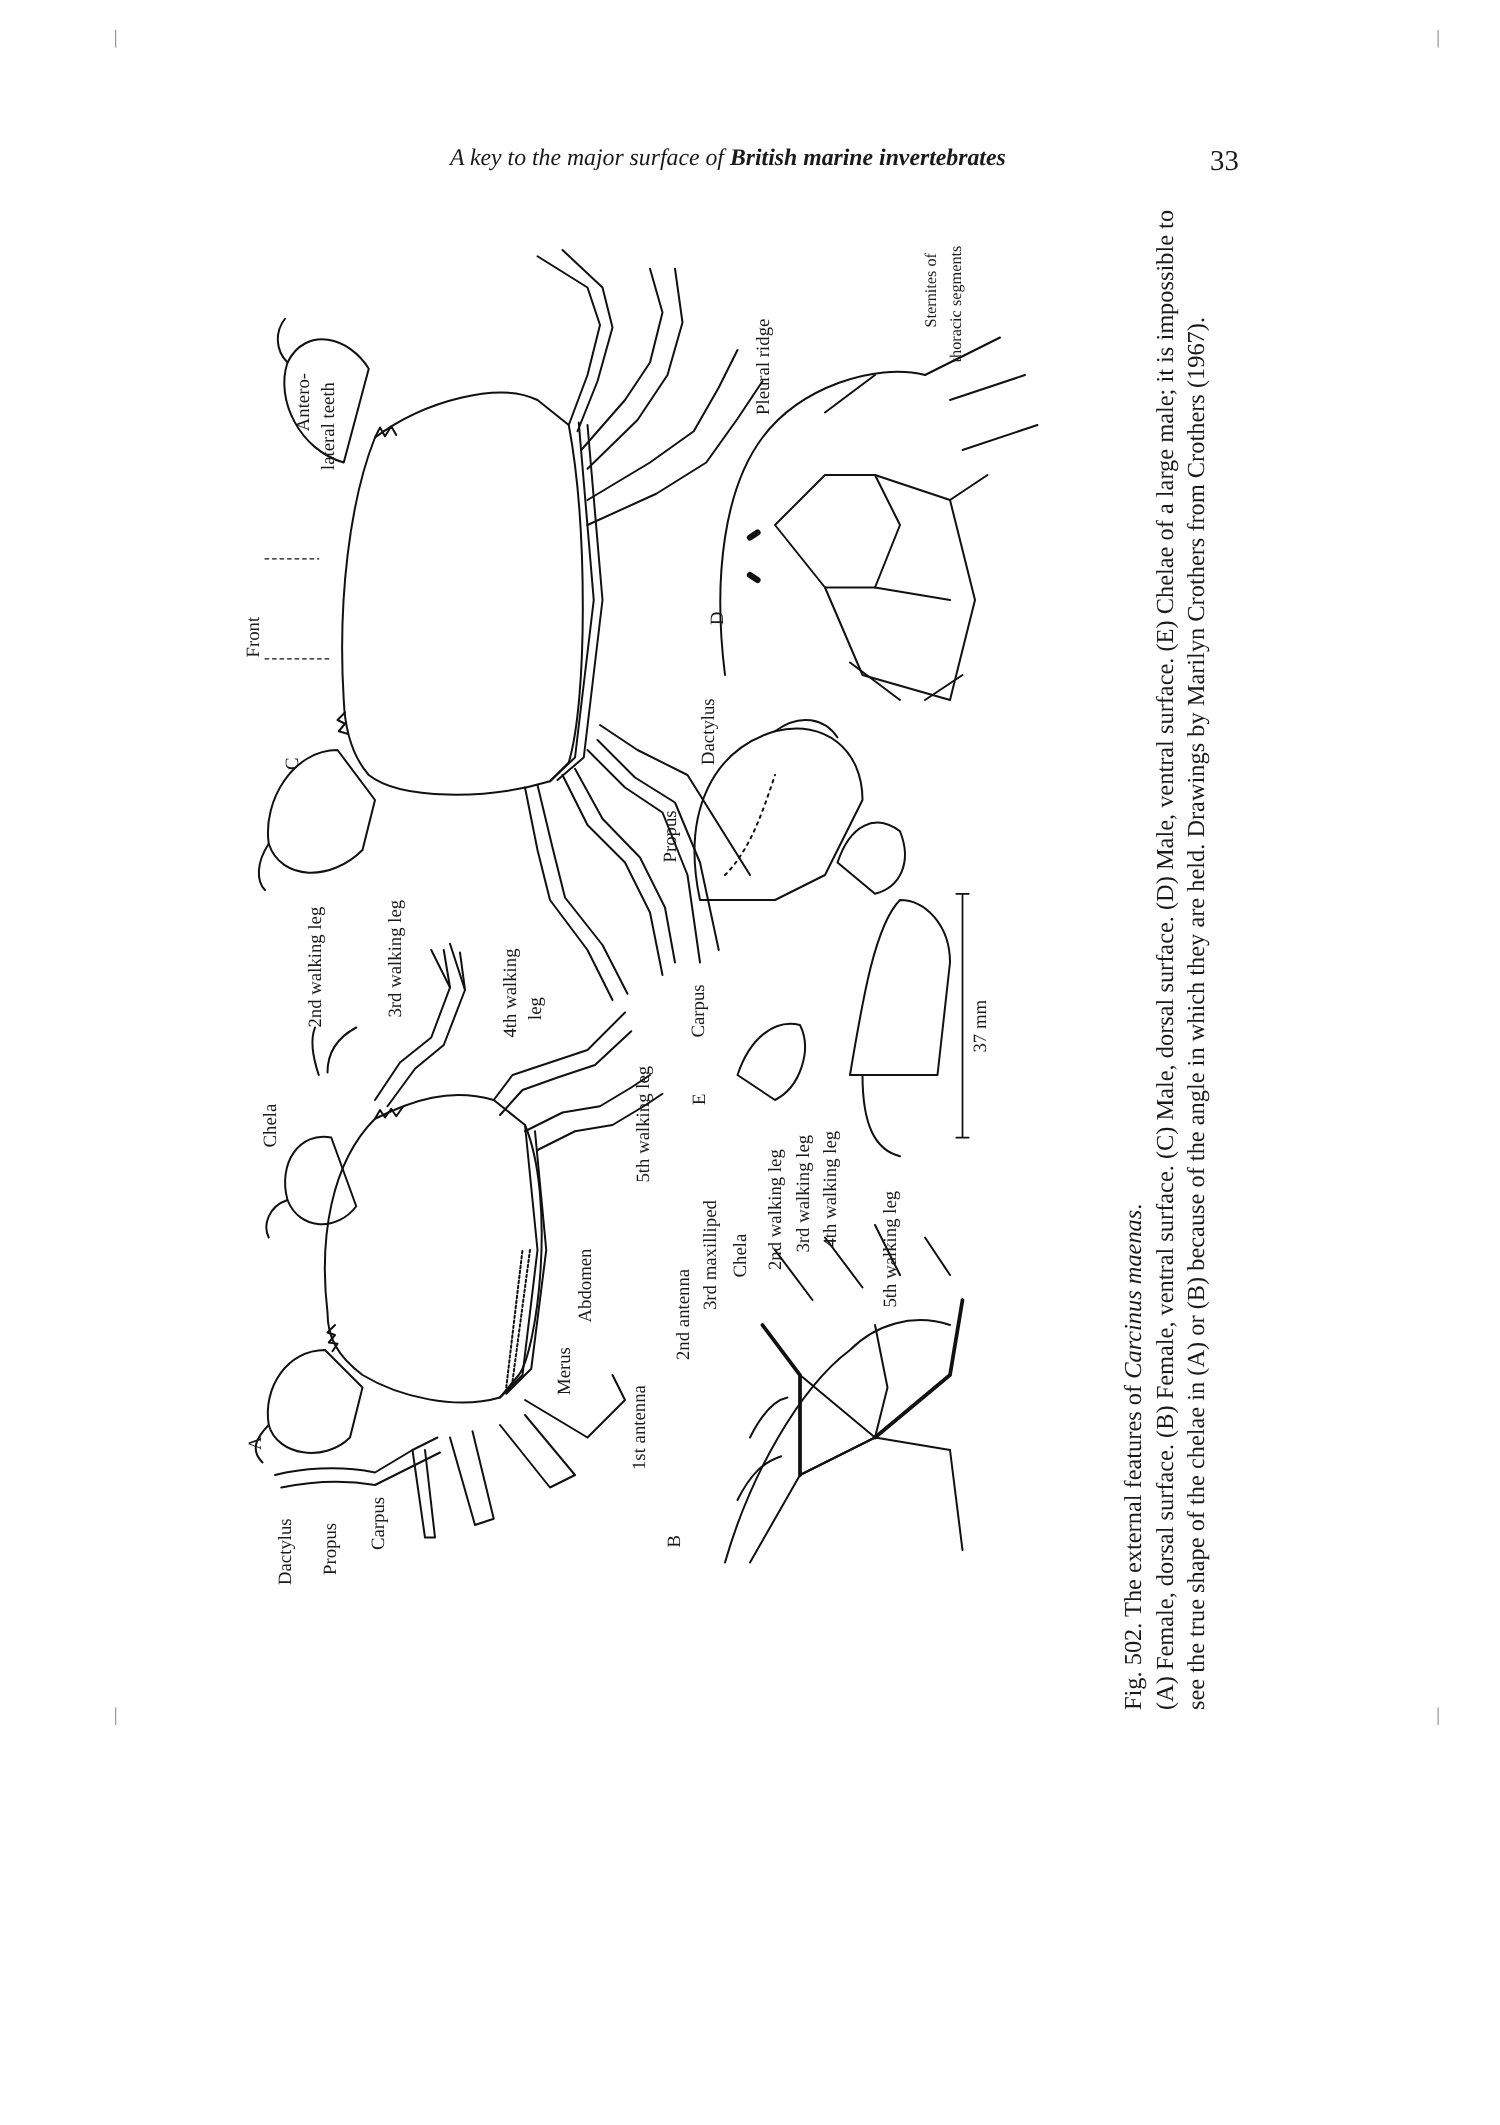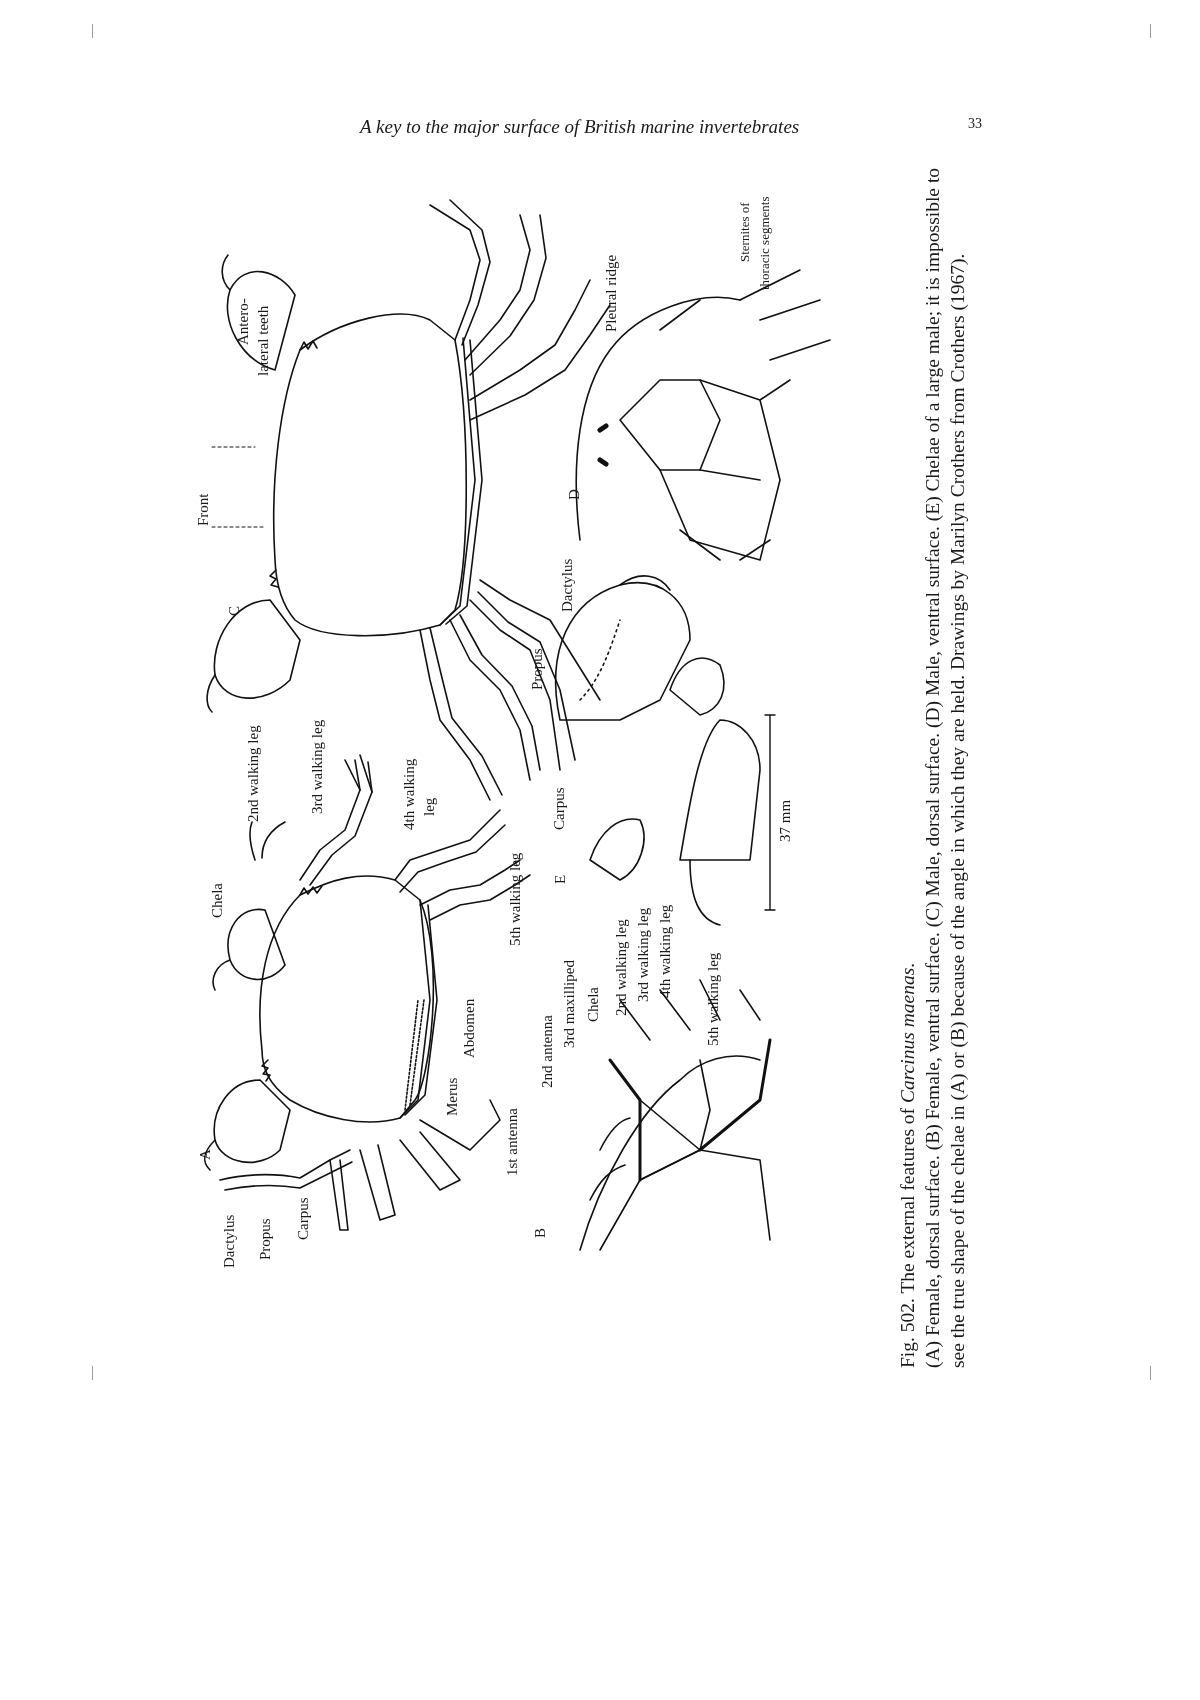--- a/index.html
+++ b/index.html
@@ -1,22 +1,22 @@
 <!DOCTYPE html>
 <html><head>
 <meta charset="utf-8">
 <style>
   html, body { margin: 0; padding: 0; background: #ffffff; }
   body { width: 1200px; height: 1700px; position: relative; overflow: hidden;
          font-family: "Liberation Serif", "DejaVu Serif", serif; color: #1a1a1a; }
   .crop { position: absolute; background: #9a9a9a; }
   .crop.v { width: 1px; height: 14px; }
   .running-head { position: absolute; left: 360px; top: 116px; font-size: 19px; font-style: italic; }
-  .running-head b { font-weight: normal; }
-  .page-num { position: absolute; left: 968px; top: 116px; font-size: 14px; text-align: center; }
+  .running-head b { font-weight: bold; }
+  .page-num { position: absolute; left: 968px; top: 116px; font-size: 23px; text-align: center; }
   .figure { position: absolute; left: 0; top: 0; width: 1200px; height: 1700px; }
   .lbl { position: absolute; font-size: 15px; white-space: nowrap;
          transform-origin: 0 0; transform: rotate(-90deg); line-height: 1; }
   .lbl.sm { font-size: 13px; }
   .panel-letter { position: absolute; font-size: 15px; transform-origin: 0 0; transform: rotate(-90deg); }
   .caption { position: absolute; left: 895px; top: 1368px; transform-origin: 0 0;
              transform: rotate(-90deg); width: 1210px; font-size: 19.5px; line-height: 25px; }
   .caption p { margin: 0; }
   .caption i { font-style: italic; }
 </style>

